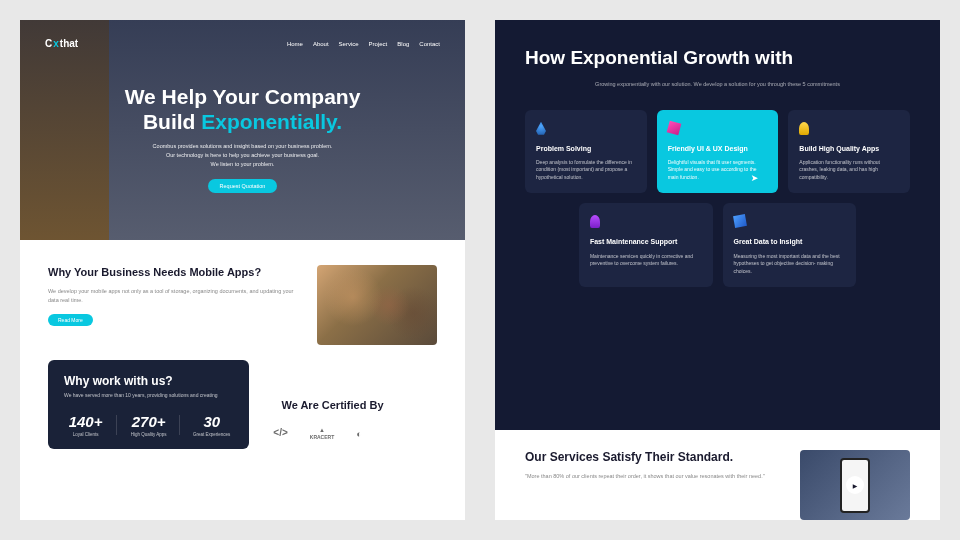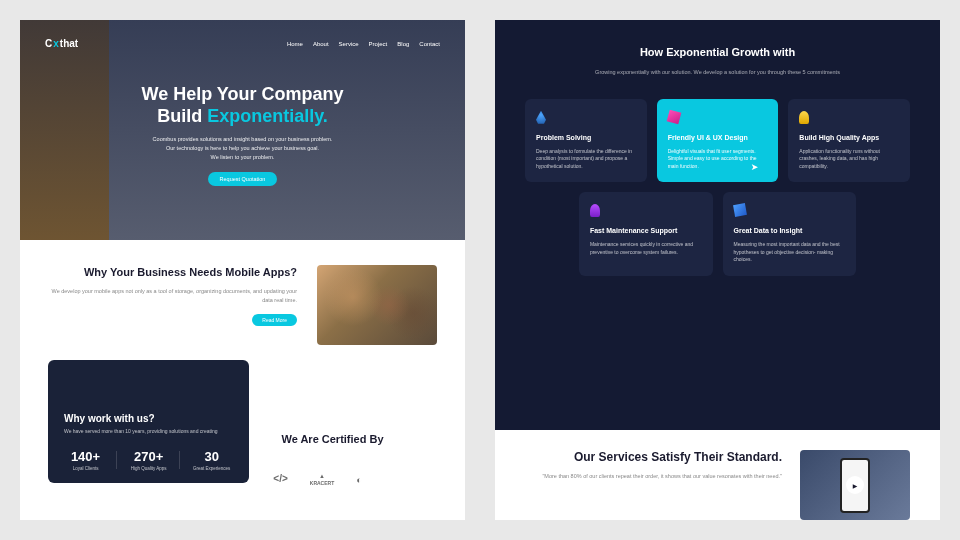--- a/index.html
+++ b/index.html
@@ -11,78 +11,78 @@
 .hero { height: 220px; background: linear-gradient(rgba(20,30,60,0.8), rgba(20,30,60,0.6)), linear-gradient(90deg, #f5a623 0%, #f5a623 20%, #bbb 20%, #bbb 100%); position: relative; padding: 18px 25px; color: #fff; }
 .hero-bg { position: absolute; inset: 0; background: linear-gradient(rgba(30,40,70,0.75), rgba(30,40,70,0.75)); }
 .hero-bg::before { content:''; position:absolute; left:10%; bottom:0; width:80%; height:70%; background: radial-gradient(circle at 20% 50%, rgba(245,166,35,0.4) 0%, transparent 30%), radial-gradient(circle at 70% 50%, rgba(100,100,120,0.4) 0%, transparent 40%); }
 .hero > * { position: relative; z-index: 2; }
 .navbar { display: flex; justify-content: space-between; align-items: center; font-size: 6px; }
 .logo { font-weight: 700; font-size: 10px; display: flex; align-items: center; gap: 1px; }
 .logo-x { color: #09c8e0; }
 .nav-links { display: flex; gap: 10px; }
 .nav-links span { cursor: pointer; }
 .hero-content { text-align: center; margin-top: 35px; }
-.hero-title { font-size: 18px; font-weight: 800; line-height: 1.2; }
+.hero-title { font-size: 21px; font-weight: 800; line-height: 1.2; }
 .hero-title .accent { color: #09c8e0; }
 .hero-sub { font-size: 5.5px; margin-top: 8px; line-height: 1.6; opacity: 0.9; }
 .btn { display: inline-block; background: #09c8e0; color: #fff; border-radius: 20px; padding: 4px 12px; font-size: 5.5px; margin-top: 10px; cursor: pointer; }
 
 
-.why-section { padding: 25px 28px 15px; display: flex; gap: 20px; align-items: flex-start; text-align: right; }
+.why-section { padding: 25px 28px 15px; display: flex; gap: 20px; align-items: flex-start; }
 .why-text { flex: 1; }
 .why-title { font-size: 11px; font-weight: 800; color: #1a1a2e; line-height: 1.3; }
 .why-desc { font-size: 5.5px; color: #888; margin-top: 8px; line-height: 1.5; }
 .btn-sm { display: inline-block; background: #09c8e0; color: #fff; border-radius: 20px; padding: 3px 10px; font-size: 5px; margin-top: 10px; cursor: pointer; }
 .why-img { width: 120px; height: 80px; background: linear-gradient(135deg, #d4a574 0%, #8b6f47 40%, #5a4a3a 100%); border-radius: 4px; position: relative; overflow: hidden; }
 .why-img::before { content:''; position:absolute; inset:0; background: radial-gradient(circle at 30% 40%, rgba(200,150,100,0.6) 0%, transparent 30%), radial-gradient(circle at 60% 50%, rgba(150,100,70,0.6) 0%, transparent 25%), radial-gradient(circle at 80% 60%, rgba(100,70,50,0.5) 0%, transparent 25%); }
 .work-card { background: #1a2238; color: #fff; border-radius: 6px; padding: 14px 16px 12px; }
-.work-title { font-size: 10px; font-weight: 700; margin-top: 39px; }
+.work-title { font-size: 12px; font-weight: 700; }
 .work-sub { font-size: 5px; opacity: 0.7; margin-top: 4px; line-height: 1.4; }
 .stats { display: flex; gap: 20px; margin-top: 14px; }
 .stat { text-align: center; flex: 1; position: relative; }
 .stat:not(:last-child)::after { content:''; position:absolute; right:-10px; top:10%; height:80%; width:1px; background: rgba(255,255,255,0.15); }
-.stat-num { font-size: 13px; font-weight: 700; }
+.stat-num { font-size: 15px; font-weight: 700; font-style: italic; }
 .stat-label { font-size: 4.5px; opacity: 0.7; margin-top: 2px; }
 
 
 .cert-section { padding: 0 28px; text-align: center; }
-.cert-title { font-size: 11px; font-weight: 800; color: #1a1a2e; margin-bottom: 28px; margin-top: -50px; margin-left: 180px; text-align: center; }
+.cert-title { font-size: 11px; font-weight: 800; color: #1a1a2e; margin-bottom: 16px; margin-top: -50px; margin-left: 180px; text-align: center; }
 .cert-row { display: flex; gap: 22px; justify-content: center; margin-left: 150px; }
 .cert-logo { font-size: 10px; color: #6b6b6b; font-weight: 700; }
 .cert-logo.k { font-size: 5px; display: flex; flex-direction: column; align-items: center; gap: 1px; }
 .cert-logo.k::before { content:'▲'; font-size: 6px; }
 .cert-logo.iso { font-size: 7px; display: flex; align-items: center; }
 .cert-logo.iso::before { content:'◐'; font-size:9px; }
 .two-col-bottom { display: flex; gap: 20px; padding: 0 28px; }
 
 
 .panel-right { background: #fff; display: flex; flex-direction: column; }
 .growth { background: #141a33; color: #fff; padding: 25px 30px 30px; flex: 1; }
-.growth-title { text-align: center; font-size: 11px; font-weight: 800; line-height: 1.4; }
+.growth-title { text-align: left; font-size: 19px; font-weight: 800; line-height: 1.4; }
 .growth-sub { text-align: center; font-size: 5.5px; opacity: 0.6; margin-top: 8px; line-height: 1.5; }
 .cards { display: grid; grid-template-columns: repeat(3, 1fr); gap: 10px; margin-top: 22px; }
 .card { background: #1d2542; border-radius: 6px; padding: 12px 11px; position: relative; }
 .card.hl { background: #09c8e0; grid-row: span 1; }
 .card-icon { width: 14px; height: 14px; margin-bottom: 8px; }
 .card-title { font-size: 7px; font-weight: 700; margin-bottom: 6px; line-height: 1.3; }
 .card-desc { font-size: 5px; opacity: 0.7; line-height: 1.5; }
 .card.hl .card-desc { opacity: 0.95; }
 .cursor { position: absolute; bottom: 10px; right: 20px; font-size: 9px; }
 .row2 { display: grid; grid-template-columns: 1fr 1fr; gap: 10px; margin-top: 10px; max-width: 72%; margin-left: auto; margin-right: auto; }
 
 
 .ico-drop { width: 10px; height: 13px; background: radial-gradient(circle at 50% 30%, #4da6ff, #1e5aa8); clip-path: polygon(50% 0%, 100% 70%, 80% 100%, 20% 100%, 0% 70%); }
 .ico-cube-pink { width: 12px; height: 12px; background: linear-gradient(135deg, #ff4db8, #c91f8a); transform: rotate(15deg); }
 .ico-cyl-y { width: 10px; height: 13px; background: linear-gradient(#ffd84d, #e0a800); border-radius: 50% 50% 20% 20%; }
 .ico-cyl-p { width: 10px; height: 13px; background: linear-gradient(#b84dff, #7a1fc9); border-radius: 50% 50% 20% 20%; }
 .ico-cube-b { width: 12px; height: 12px; background: linear-gradient(135deg, #4d9fff, #1f5ac9); transform: rotate(-10deg); }
 
 
 .services { padding: 20px 30px 0; display: flex; gap: 18px; align-items: flex-start; }
-.services-text { flex: 1; text-align: right; }
+.services-text { flex: 1; }
 .services-title { font-size: 12px; font-weight: 800; color: #1a1a2e; line-height: 1.3; }
 .services-sub { font-size: 5.5px; color: #888; margin-top: 6px; line-height: 1.5; }
 .services-img { width: 110px; height: 70px; background: linear-gradient(135deg, #3a4a6a 0%, #6a7a9a 100%); border-radius: 4px; position: relative; display: flex; align-items: center; justify-content: center; }
 .phone { width: 30px; height: 55px; background: #f5f5f5; border-radius: 4px; border: 2px solid #222; position: relative; }
 .play { position: absolute; width: 18px; height: 18px; background: #fff; border-radius: 50%; display: flex; align-items: center; justify-content: center; font-size: 6px; color: #1a1a2e; left: calc(50% - 9px); top: calc(50% - 9px); cursor: pointer; }
 </style>
 </head>
 <body>
 
 <div class="panel panel-left">

